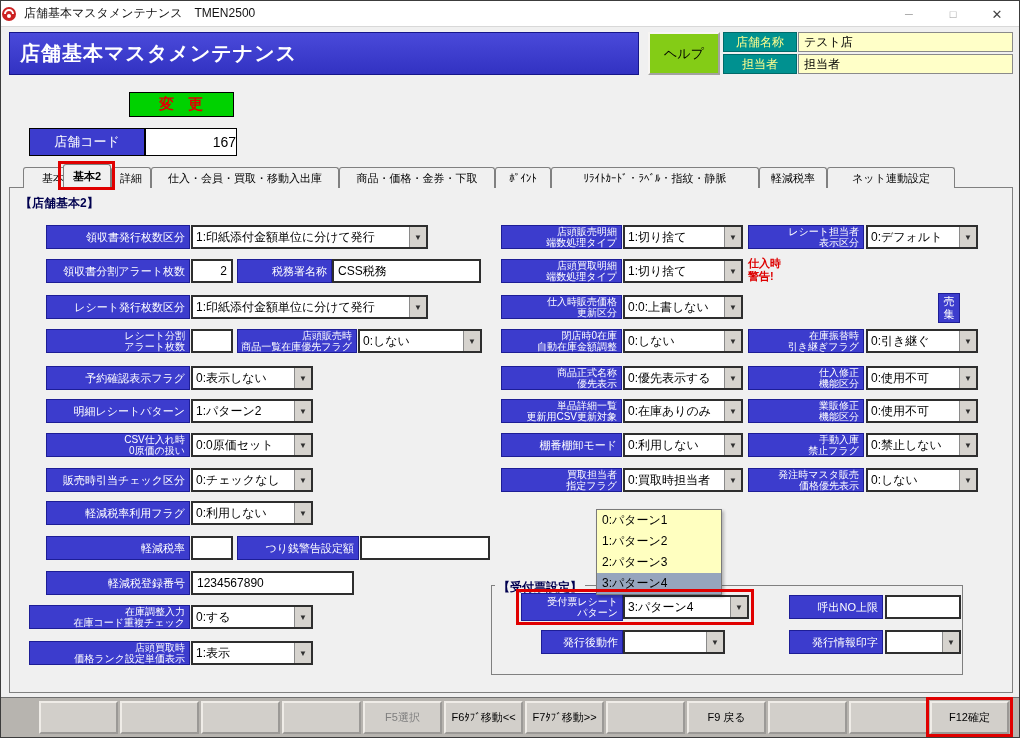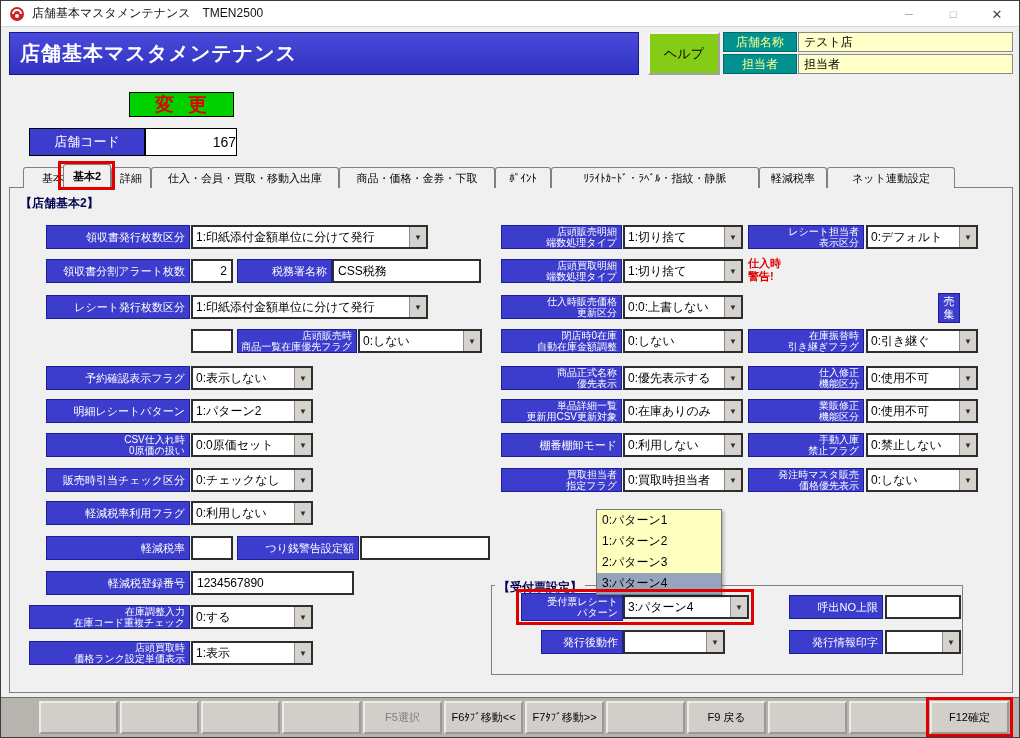--- a/index.html
+++ b/index.html
@@ -1,32 +1,32 @@
 <!DOCTYPE html>
 <html><head>
 <meta charset="utf-8">
 <style>
 *{box-sizing:border-box;margin:0;padding:0}
 body{margin:0;background:#555;font-family:"Liberation Sans","DejaVu Sans",sans-serif}
 .window{position:relative;width:1020px;height:738px;background:#f0f0f0;border:1px solid #3c3c3c;overflow:hidden}
 
 
-.titlebar{position:absolute;left:0;top:0;width:100%;height:26px;background:#ffffff;border-bottom:1px solid #d8d8d8;display:flex;align-items:center;padding-left:8px}
+.titlebar{position:absolute;left:0;top:0;width:100%;height:26px;background:#ffffff;border-bottom:1px solid #d8d8d8;display:flex;align-items:center;padding-left:0}
 .title-text{font-size:12px;color:#111;margin-left:7px}
 .win-controls{position:absolute;right:0;top:0;height:26px;display:flex}
 .win-btn{width:44px;height:26px;display:flex;align-items:center;justify-content:center;font-size:11px;color:#9a9a9a}
 .win-btn.close{color:#444;font-size:13px}
 
 
 .banner{position:absolute;left:8px;top:31px;width:630px;height:43px;background:linear-gradient(#4a4ada,#3232c2);border:1px solid #16168a;color:#fff;font-size:20px;font-weight:bold;display:flex;align-items:center;padding-left:10px;letter-spacing:1px}
 .help-btn{position:absolute;left:647px;top:31px;width:72px;height:43px;background:#84cc16;border:2px outset #f7f5f2;font-size:13px;display:flex;align-items:center;justify-content:center;color:#000}
 .teal-lbl{position:absolute;width:74px;height:20px;background:#009190;color:#ffff8e;font-size:12px;display:flex;align-items:center;justify-content:center;border:1px solid #006a69}
 .yellow-box{position:absolute;width:215px;height:20px;background:#ffffc8;border:1px solid #8a8a8a;font-size:12px;display:flex;align-items:center;padding-left:5px;color:#000}
 
-.mode-btn{position:absolute;left:128px;top:91px;width:105px;height:25px;background:#00d200;border:1px solid #000;color:#e00000;font-weight:bold;font-size:19px;display:flex;align-items:center;justify-content:center;letter-spacing:14px;padding-left:13px}
+.mode-btn{position:absolute;left:128px;top:91px;width:105px;height:25px;background:#00d200;border:1px solid #000;color:#e00000;font-weight:bold;font-size:15px;display:flex;align-items:center;justify-content:center;letter-spacing:14px;padding-left:13px}
 
 .code-lbl{position:absolute;left:28px;top:127px;width:116px;height:28px;background:#3c3ccd;border:1px solid #000;color:#fff;font-size:13px;display:flex;align-items:center;justify-content:center}
 .code-val{position:absolute;left:144px;top:127px;width:92px;height:28px;background:#fff;border:1px solid #000;font-size:14px;display:flex;align-items:center;justify-content:flex-end;padding-right:0}
 
 
 .tab{position:absolute;top:166px;height:21px;background:#f0f0f0;border:1px solid #808080;border-bottom:none;border-radius:3px 3px 0 0;font-size:11px;display:flex;align-items:center;justify-content:center;white-space:nowrap;color:#000;z-index:3}
 .tab.sel{top:163px;height:24px;z-index:5;font-weight:bold}
 .panel{position:absolute;left:8px;top:186px;width:1004px;height:506px;border:1px solid #808080;background:#f0f0f0;z-index:1}
 .grp-title{position:absolute;font-size:12px;font-weight:bold;color:#00004f;z-index:4;background:#f0f0f0;padding:0 3px}
 
@@ -112,20 +112,22 @@
   <div class="inp right" style="left:190px;top:258px;width:42px">2</div>
   <div class="lbl" style="left:236px;top:258px;width:95px">税務署名称</div>
   <div class="inp" style="left:331px;top:258px;width:149px">CSS税務</div>
 
   <div class="lbl" style="left:45px;top:294px;width:144px">レシート発行枚数区分</div>
   <div class="combo" style="left:190px;top:294px;width:237px">
       <span class="val">1:印紙添付金額単位に分けて発行</span>
       <span class="arw"></span>
     </div>
 
+  <div class="lbl l2" style="left:45px;top:328px;width:144px">レシート分割
+アラート枚数</div>
   <div class="inp right" style="left:190px;top:328px;width:42px"></div>
   <div class="lbl l2" style="left:236px;top:328px;width:120px">店頭販売時
 商品一覧在庫優先フラグ</div>
   <div class="combo" style="left:357px;top:328px;width:124px">
       <span class="val">0:しない</span>
       <span class="arw"></span>
     </div>
 
   <div class="lbl" style="left:45px;top:365px;width:144px">予約確認表示フラグ</div>
   <div class="combo" style="left:190px;top:365px;width:122px">

